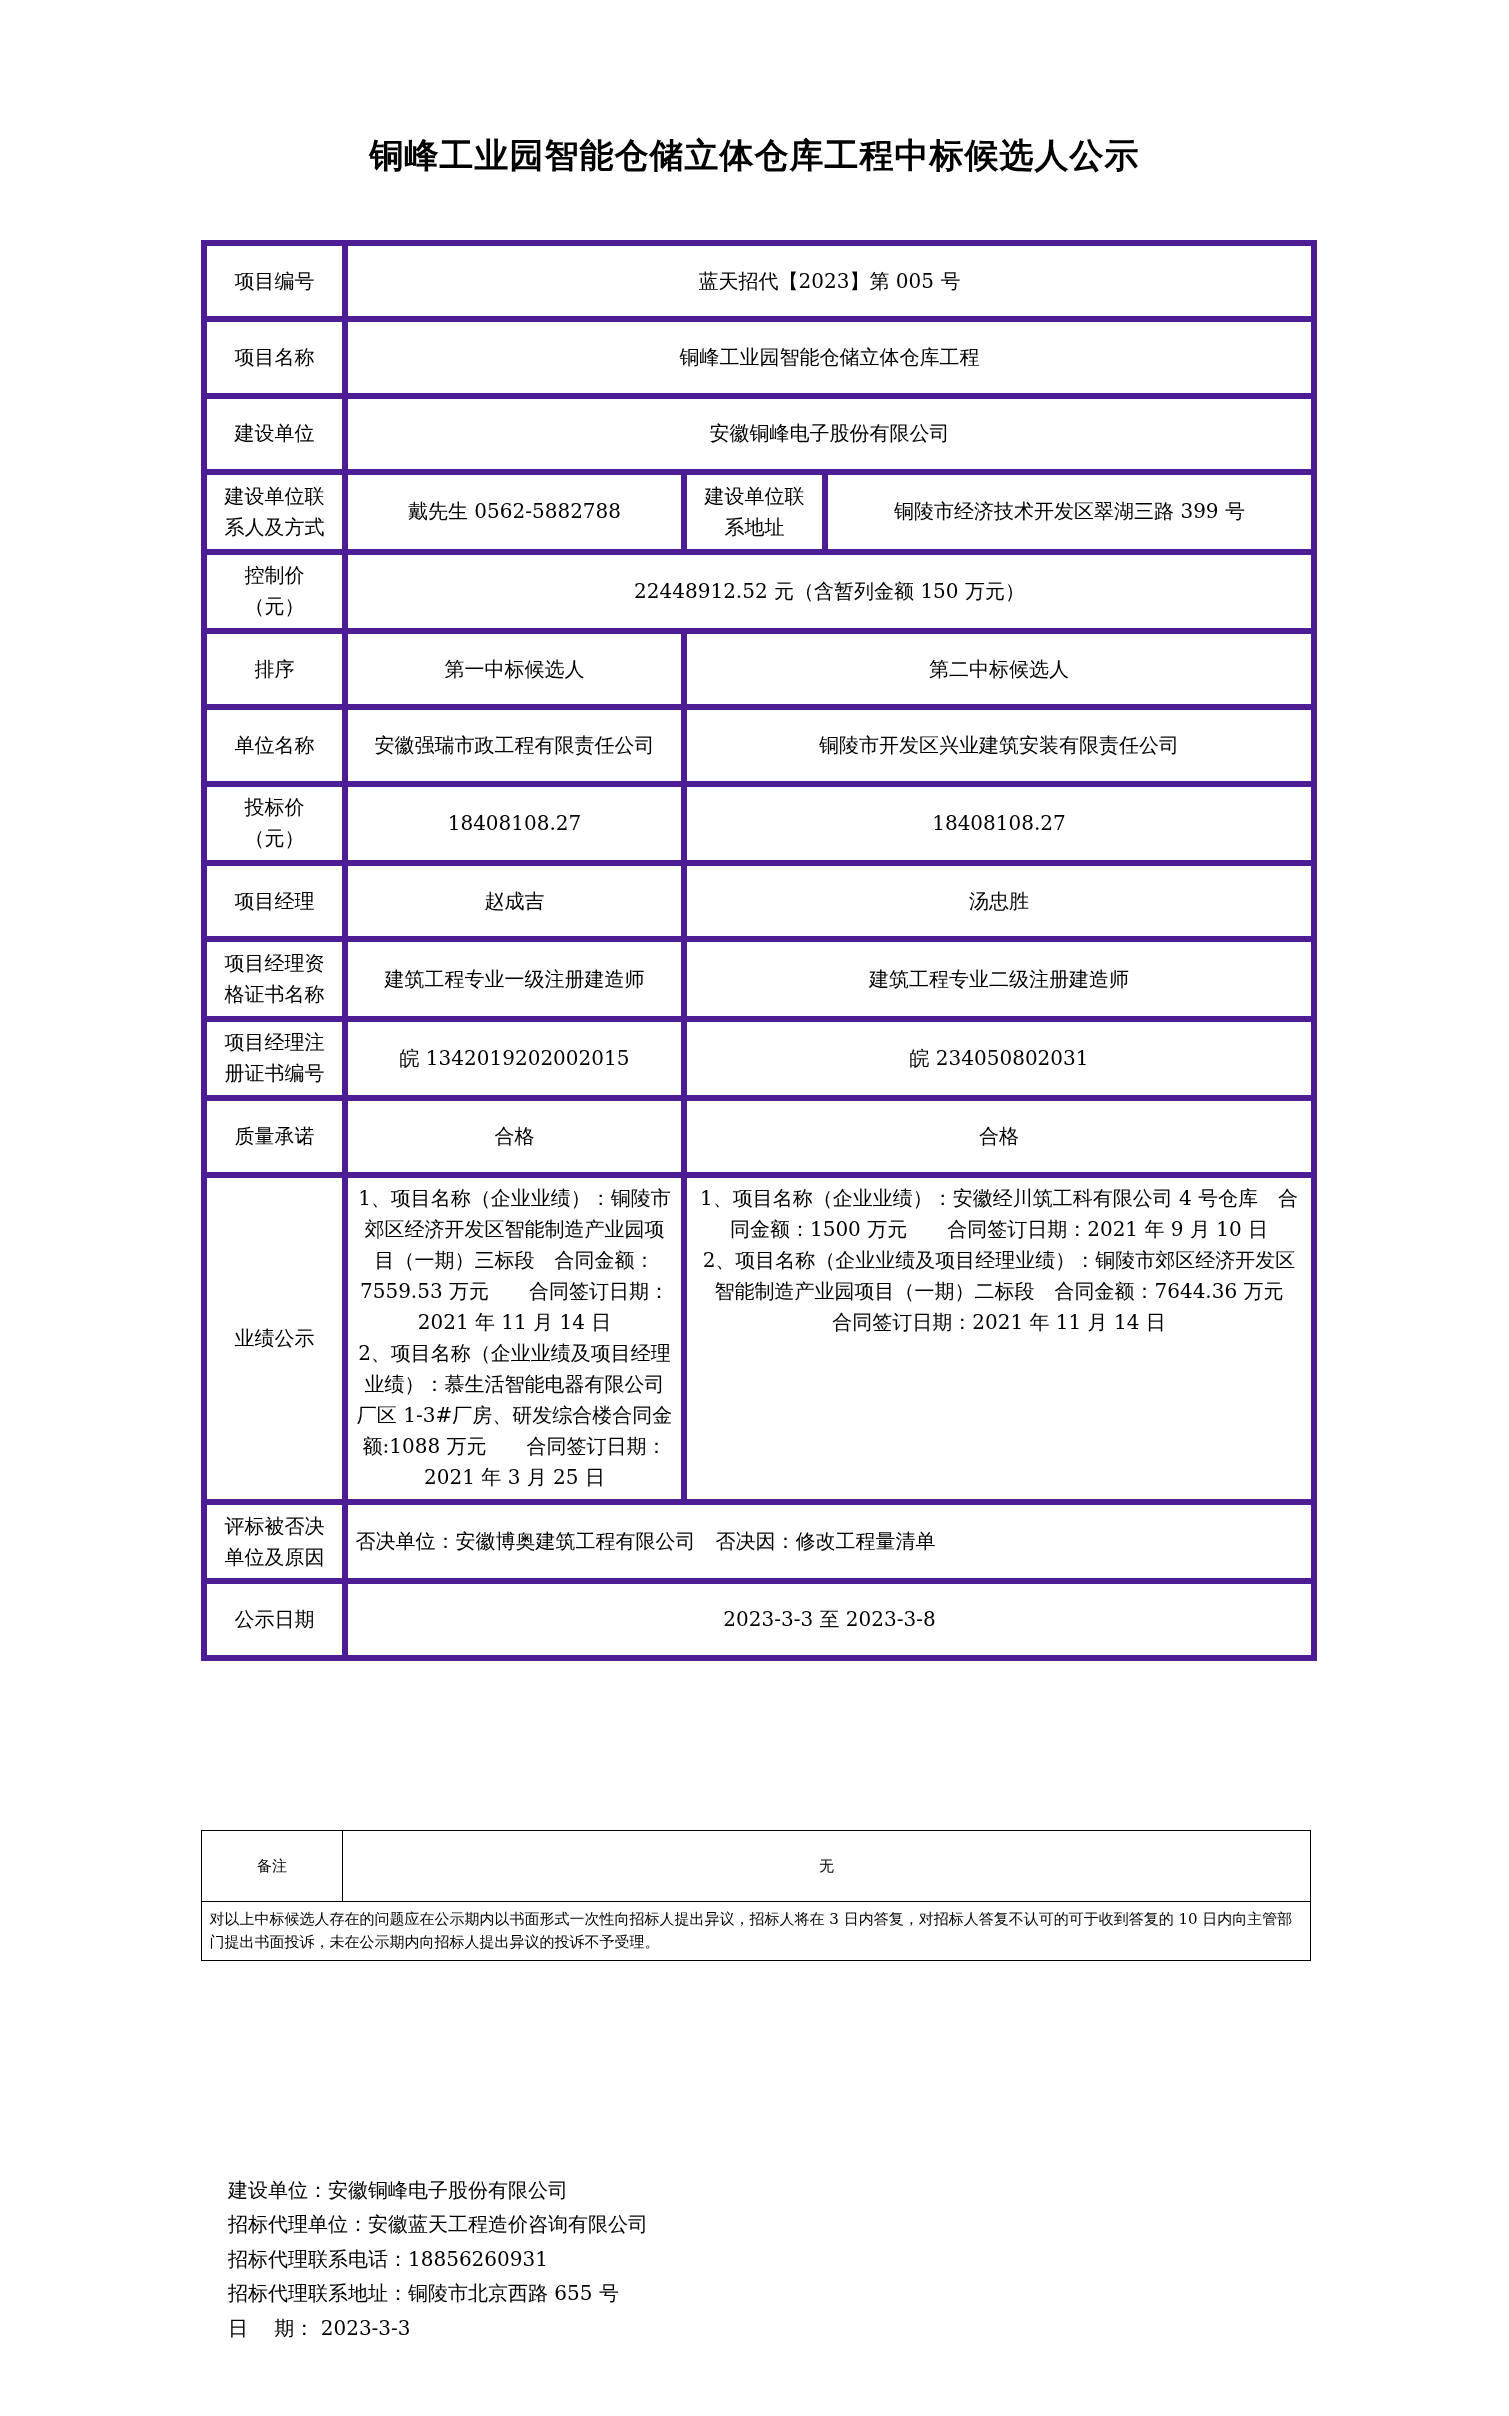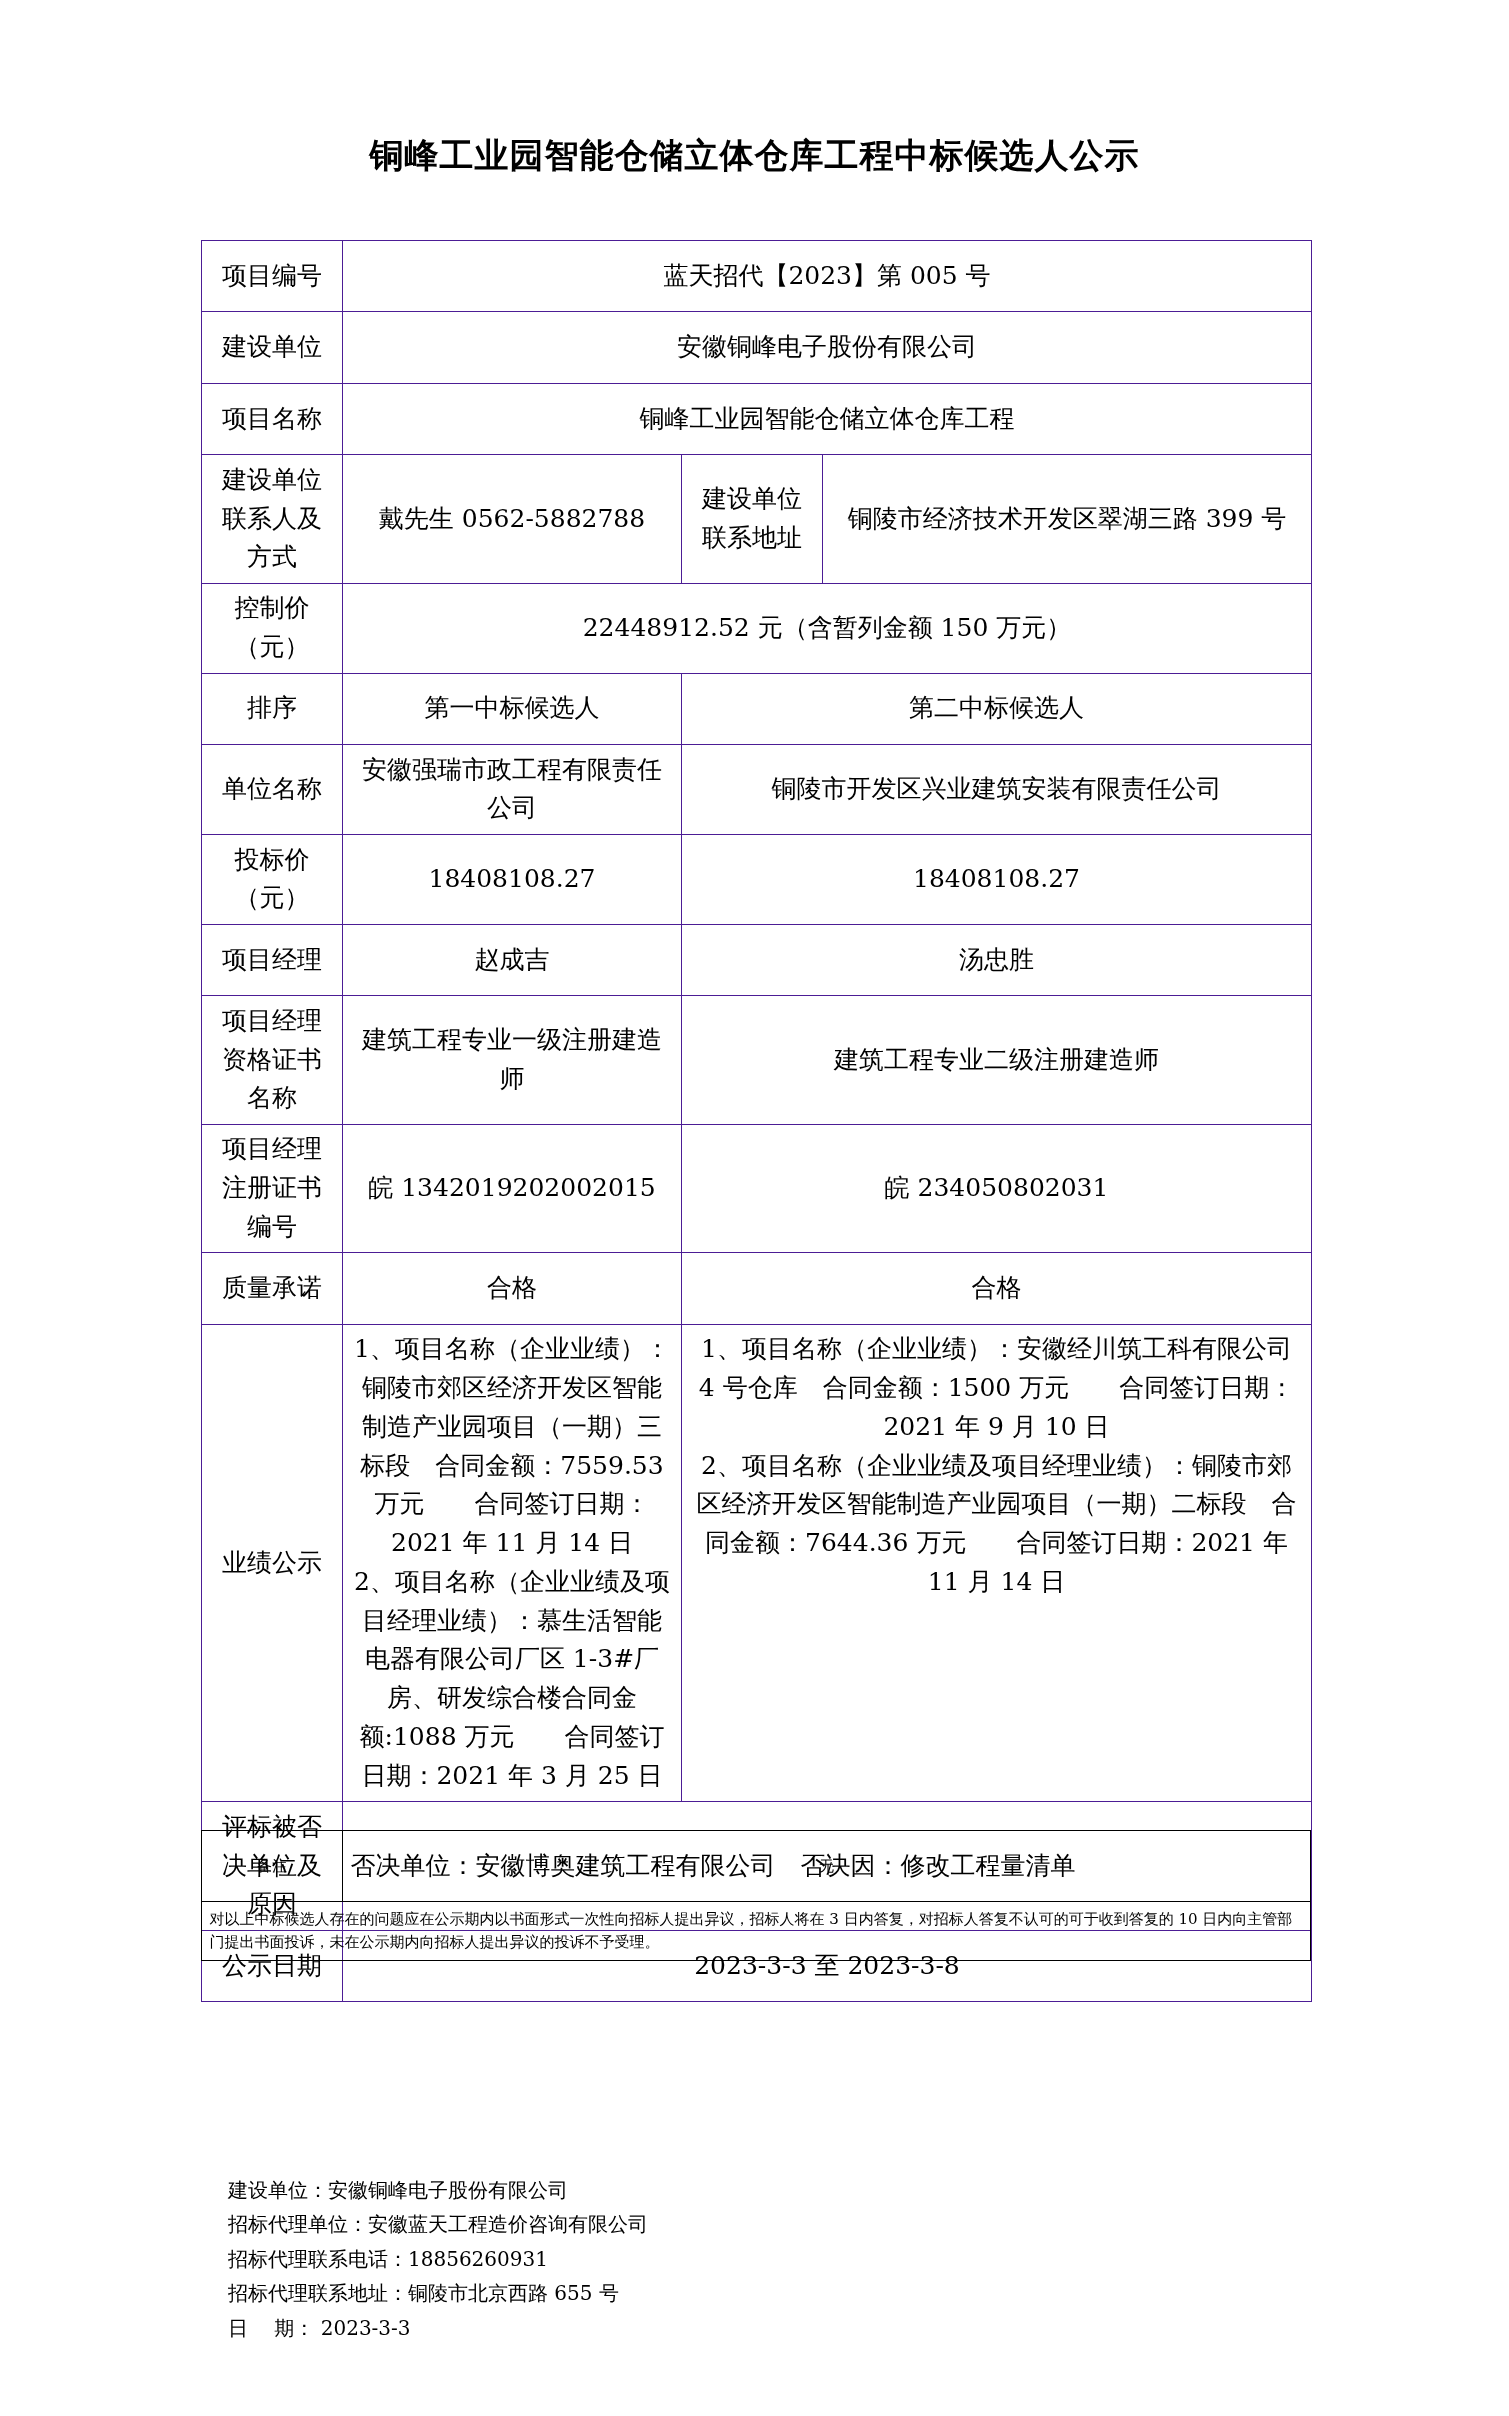--- a/index.html
+++ b/index.html
@@ -39,26 +39,26 @@
   .main-table {
     position: absolute;
     left: 201px;
     top: 240px;
     width: 1109px;
     border-collapse: collapse;
     table-layout: fixed;
     font-size: 19px;
   }
   .main-table td {
-    border: 1px solid #4c1d95;
+    border: 6px solid #4c1d95;
     padding: 5.7px 7.6px;
     vertical-align: middle;
     text-align: center;
     line-height: 1.55;
-    font-size: 25px;
+    font-size: 20px;
   }
   .lbl {
     width: 141px;
   }
   .row-h-74 td { height: 59px; }
 
   
   .c-lbl2 { width: 141px; }
 
   .txt-left {
@@ -131,27 +131,27 @@
       <col style="width:489px">
     </colgroup>
     <tbody>
 
       <tr class="row-h-74">
         <td class="lbl">项目编号</td>
         <td colspan="3">蓝天招代【2023】第 005 号</td>
       </tr>
 
       <tr class="row-h-74">
+        <td class="lbl">项目名称</td>
+        <td colspan="3">铜峰工业园智能仓储立体仓库工程</td>
+      </tr>
+
+      <tr class="row-h-74">
         <td class="lbl">建设单位</td>
         <td colspan="3">安徽铜峰电子股份有限公司</td>
-      </tr>
-
-      <tr class="row-h-74">
-        <td class="lbl">项目名称</td>
-        <td colspan="3">铜峰工业园智能仓储立体仓库工程</td>
       </tr>
 
       <tr class="row-h-74">
         <td class="lbl">建设单位联系人及方式</td>
         <td>戴先生 0562-5882788</td>
         <td class="c-lbl2">建设单位联系地址</td>
         <td>铜陵市经济技术开发区翠湖三路 399 号</td>
       </tr>
 
       <tr class="row-h-74">

